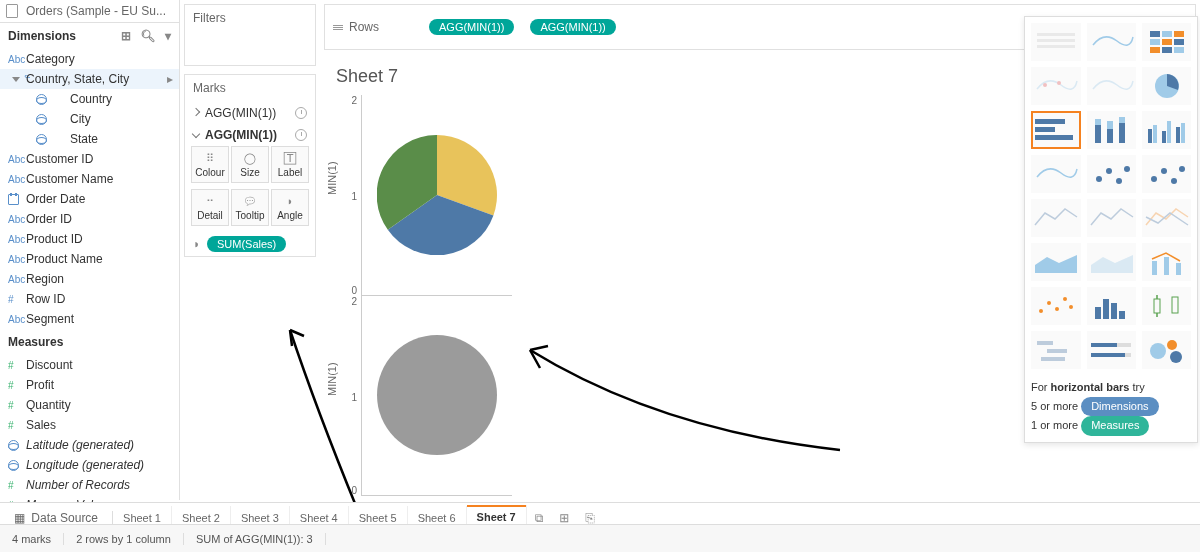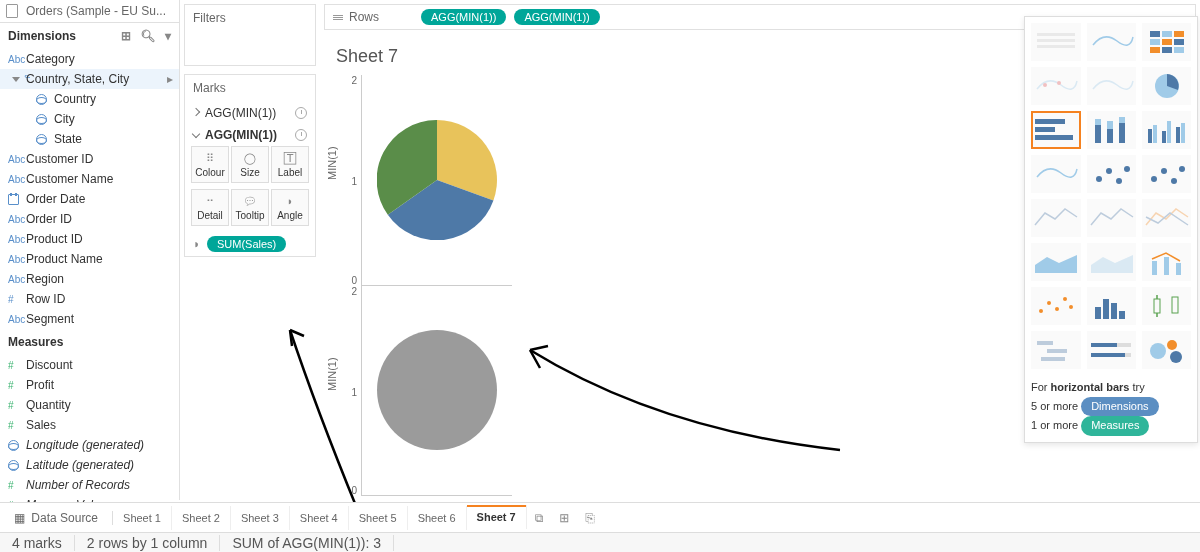--- a/index.html
+++ b/index.html
@@ -9,21 +9,21 @@
 
 .data-pane { width: 180px; border-right: 1px solid #e0e0e0; display: flex; flex-direction: column; background: #fff; }
 .datasource { display: flex; align-items: center; padding: 4px 6px; border-bottom: 1px solid #e0e0e0; color: #666; }
 .datasource .ds-icon { width: 14px; height: 14px; margin-right: 6px; position: relative; }
 .ds-icon::before { content: ""; position: absolute; width: 10px; height: 12px; border: 1px solid #999; border-radius: 1px; }
 .section-header { display: flex; align-items: center; justify-content: space-between; padding: 6px 8px; font-weight: bold; }
 .section-header .icons > span { margin-left: 6px; color: #888; cursor: pointer; }
 .field-list { flex: 0 0 auto; overflow: auto; }
 .field-item { display: flex; align-items: center; padding: 3px 6px 3px 8px; cursor: pointer; }
 .field-item.active { background: #ecf4fc; }
-.field-indent-2 { padding-left: 36px; }
+.field-indent-2 { padding-left: 36px; gap: 16px; }
 .type-icon { width: 18px; font-size: 10px; color: #598fca; display: inline-flex; align-items: center; }
 .type-icon.meas { color: #3cb371; }
 .field-name { flex: 1; white-space: nowrap; overflow: hidden; text-overflow: ellipsis; }
 .field-name.italic { font-style: italic; }
 .caret-down { display: inline-block; width: 0; height: 0; border-left: 4px solid transparent; border-right: 4px solid transparent; border-top: 5px solid #888; margin: 0 4px; }
 
 
 .mid-col { width: 140px; display: flex; flex-direction: column; }
 .card { border: 1px solid #e0e0e0; margin: 4px; background: #fff; }
 .card-title { padding: 6px 8px; color: #666; border-bottom: 1px solid transparent; }
@@ -37,21 +37,21 @@
 .mark-select .dd { width: 0; height: 0; border-left: 4px solid transparent; border-right: 4px solid transparent; border-top: 5px solid #888; }
 .mark-buttons { display: flex; flex-wrap: wrap; gap: 2px; padding: 0 6px 6px; }
 .mark-btn { flex: 1 1 36px; border: 1px solid #ddd; text-align: center; font-size: 10px; padding: 4px 0; background: #fafafa; cursor: pointer; }
 .mark-btn .mi { height: 14px; display: flex; align-items: center; justify-content: center; margin-bottom: 2px; color: #888; font-size: 11px; }
 .pill-row { display: flex; align-items: center; gap: 4px; padding: 4px 8px; }
 .sort-icon { width: 10px; display: inline-block; color: #888;}
 .pill { background: #00a699; color: #fff; border-radius: 10px; padding: 2px 10px; font-size: 11px; white-space: nowrap; }
 
 
 .main { flex: 1; display: flex; flex-direction: column; }
-.shelf-row { display: flex; align-items: center; border: 1px solid #e0e0e0; margin: 4px; padding: 4px 8px; gap: 8px; background: #fff; }
+.shelf-row { display: flex; align-items: center; border: 1px solid #e0e0e0; margin: 4px; padding: 14px 8px; gap: 16px; background: #fff; }
 .shelf-label { width: 80px; color: #666; display: flex; align-items: center; gap: 6px; }
 .shelf-label .sicon { display: inline-flex; flex-direction: column; gap: 1px; }
 .shelf-label .sicon span { width: 10px; height: 1px; background: #999; }
 .canvas { flex: 1; margin: 4px; display: flex; }
 .sheet-title { font-size: 18px; padding: 8px 12px; color: #555; }
 .chart-area { flex: 1; display: flex; flex-direction: column; }
 .chart-cell { flex: 1; display: flex; position: relative; }
 .yaxis { width: 38px; position: relative; border-right: 1px solid #ccc; }
 .ylbl { position: absolute; left: 2px; transform: rotate(-90deg); transform-origin: left top; font-size: 11px; color: #666; top: 50%; }
 .ytick { position: absolute; right: 4px; font-size: 10px; color: #666; }
@@ -69,21 +69,21 @@
 .sm-desc .tag { display: inline-block; border-radius: 10px; padding: 1px 10px; color: #fff; font-size: 11px; }
 .tag.dimblue { background: #5b8ec2; }
 .tag.measg { background: #2fb59a; }
 
 
 .tabbar { position: absolute; left: 0; right: 0; bottom: 20px; height: 30px; display: flex; align-items: center; border-top: 1px solid #ddd; background: #fff; }
 .tabbar .ds { padding: 0 14px; color: #666; border-right: 1px solid #ddd; display: flex; align-items: center; gap: 6px; }
 .tabbar .tab { padding: 6px 10px; color: #666; cursor: pointer; border-right: 1px solid #eee; font-size: 11px; }
 .tabbar .tab.active { background: #fff; font-weight: bold; color: #333; box-shadow: inset 0 2px 0 #f58220, 0 -1px 0 #fff; position: relative; top: -1px; }
 .tabbar .tabicon { padding: 0 8px; color: #888; }
-.status { position: absolute; bottom: 0; left: 0; right: 0; height: 20px; background: #f7f7f7; border-top: 1px solid #ddd; font-size: 14px; color: #555; display: flex; align-items: center; }
+.status { position: absolute; bottom: 0; left: 0; right: 0; height: 28px; background: #f7f7f7; border-top: 1px solid #ddd; font-size: 11px; color: #555; display: flex; align-items: center; }
 .status span { padding: 0 12px; border-right: 1px solid #ddd; }
 
 .chev { display:inline-block; width:6px; height:6px; border-right:1px solid #777; border-bottom:1px solid #777; transform: rotate(45deg); margin-right:6px; margin-bottom:2px; }
 .chev.right { transform: rotate(-45deg); }
 .globe { width:11px; height:11px; border:1px solid #598fca; border-radius:50%; position:relative; }
 .globe::after{content:"";position:absolute; top:2px; left:-1px; right:-1px; height:5px; border:1px solid #598fca; border-radius:50%;}
 .cal { width:11px; height:11px; border:1px solid #598fca; border-radius:1px; position:relative; }
 .cal::before{content:"";position:absolute;top:-2px;left:1px;width:2px;height:3px;background:#598fca;}
 .cal::after{content:"";position:absolute;top:-2px;right:1px;width:2px;height:3px;background:#598fca;}
 </style>
@@ -192,27 +192,27 @@
           <span class="field-name">Quantity</span>
         </div>
         <div class="field-item">
           <span class="type-icon meas">#</span>
           <span class="field-name">Sales</span>
         </div>
         <div class="field-item">
           <span class="type-icon meas">
             <span class="globe"></span>
           </span>
-          <span class="field-name italic">Longitude (generated)</span>
+          <span class="field-name italic">Latitude (generated)</span>
         </div>
         <div class="field-item">
           <span class="type-icon meas">
             <span class="globe"></span>
           </span>
-          <span class="field-name italic">Latitude (generated)</span>
+          <span class="field-name italic">Longitude (generated)</span>
         </div>
         <div class="field-item">
           <span class="type-icon meas">#</span>
           <span class="field-name italic">Number of Records</span>
         </div>
         <div class="field-item">
           <span class="type-icon meas">#</span>
           <span class="field-name italic">Measure Values</span>
         </div>
       </div>

